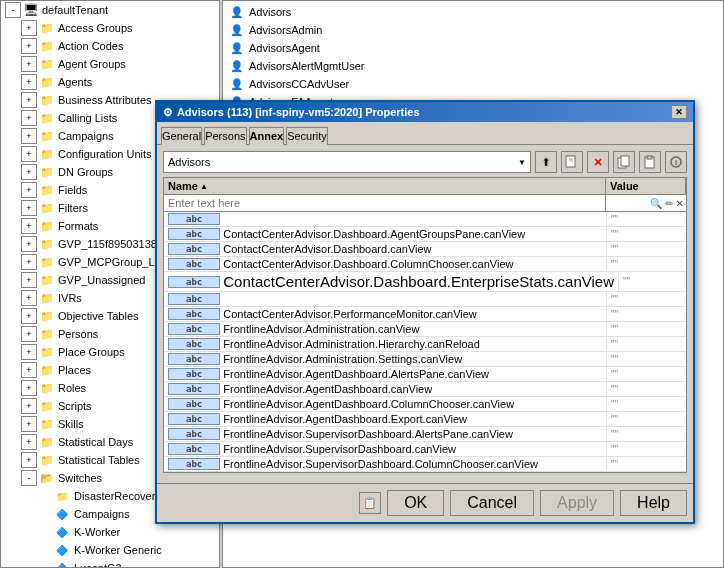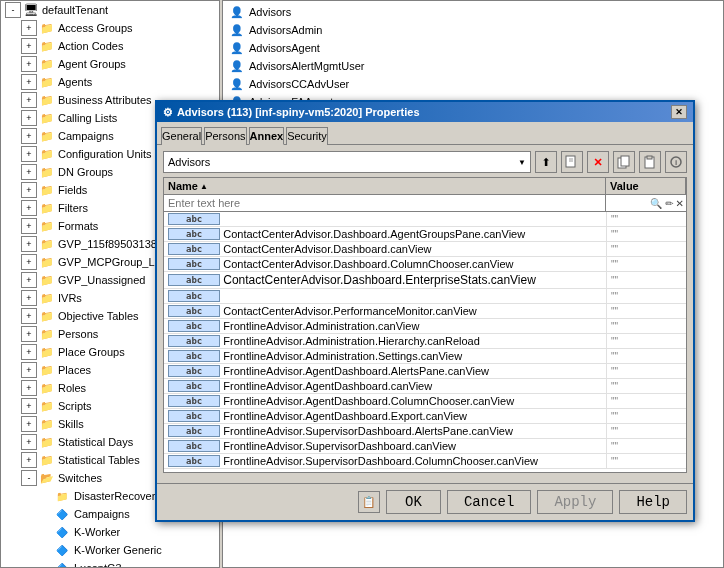--- a/index.html
+++ b/index.html
@@ -314,26 +314,25 @@
       justify-content: flex-end;
       align-items: center;
       padding: 6px 6px 6px 6px;
       gap: 6px;
       border-top: 1px solid #808080;
       margin-top: 4px;
     }
 
     .modal-btn {
       padding: 3px 16px;
-      font-size: 14px;
+      font-size: 16px;
       background: #d4d0c8;
       border: 1px solid #808080;
       cursor: pointer;
       min-width: 55px;
-      font-family: Liberation Mono, monospace;
     }
     .modal-btn:disabled { color: #888; cursor: default; }
 
     .copy-icon { font-size: 11px; }
 
     .sort-arrow { font-size: 8px; }
   </style>
 </head>
 <body>
 
@@ -637,21 +636,21 @@
       <span class="row-type-icon">abc</span>
       <span style="font-size:11px">ContactCenterAdvisor.Dashboard.ColumnChooser.canView</span>
     </div>
     <div class="table-cell tc-value">
       <span class="value-dots">""</span>
     </div>
   </div>
             <div class="table-row">
     <div class="table-cell tc-name">
       <span class="row-type-icon">abc</span>
-      <span style="font-size:12px">ContactCenterAdvisor.Dashboard.EnterpriseStats.canView</span>
+      <span style="font-size:15px">ContactCenterAdvisor.Dashboard.EnterpriseStats.canView</span>
     </div>
     <div class="table-cell tc-value">
       <span class="value-dots">""</span>
     </div>
   </div>
             <div class="table-row">
     <div class="table-cell tc-name">
       <span class="row-type-icon">abc</span>
     </div>
     <div class="table-cell tc-value">

